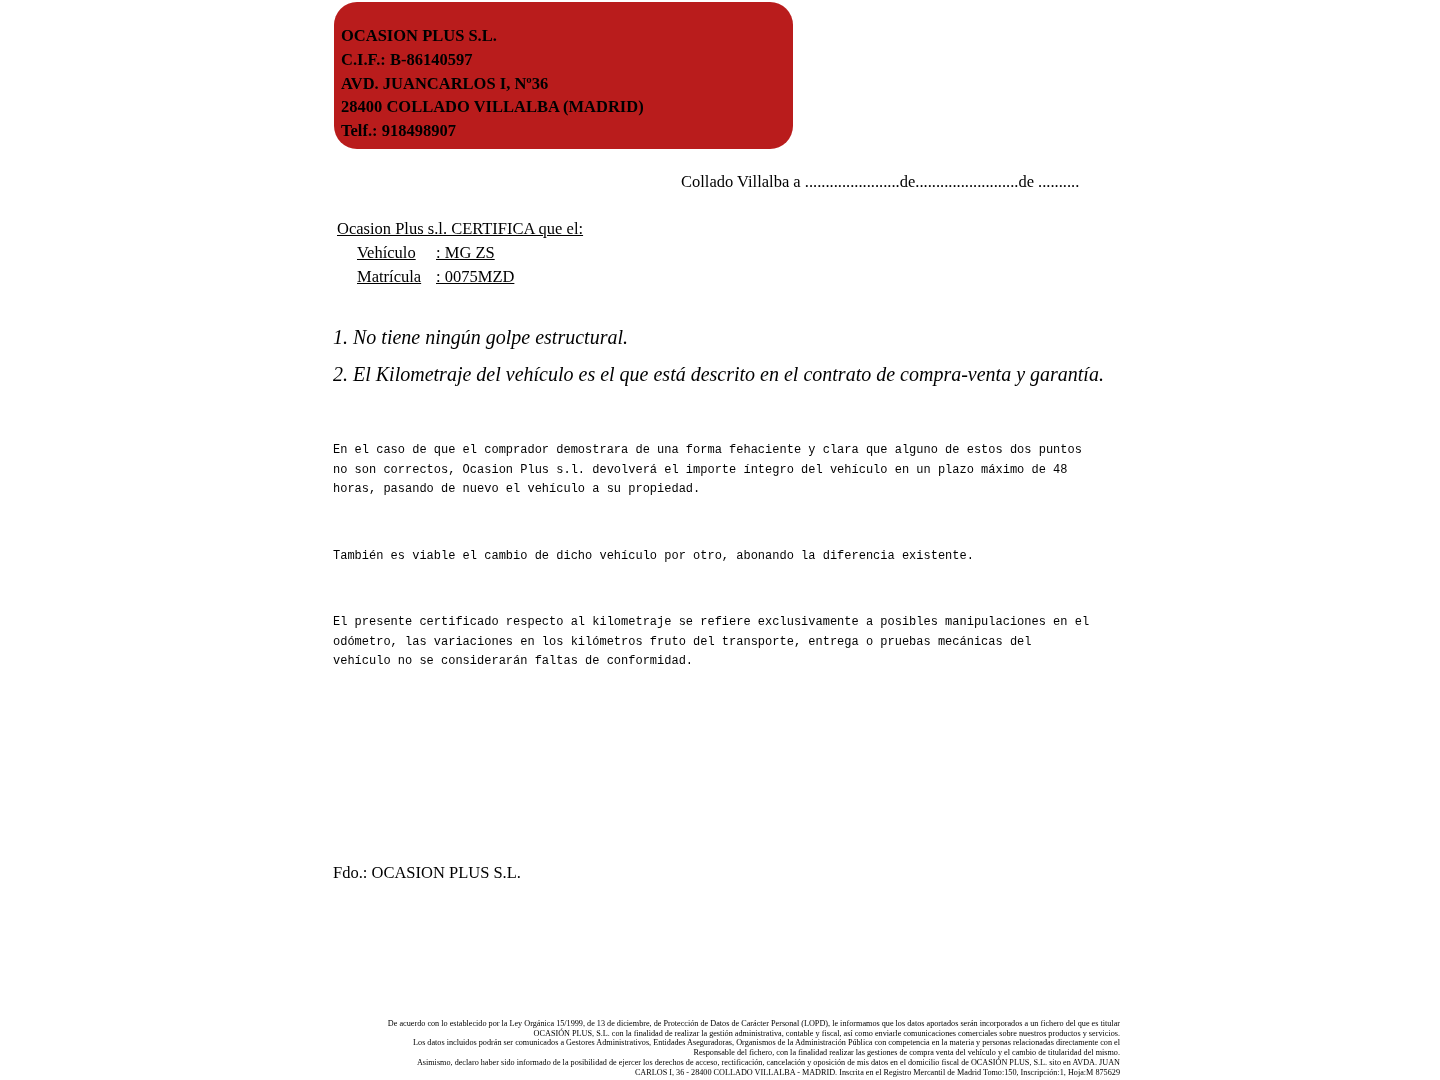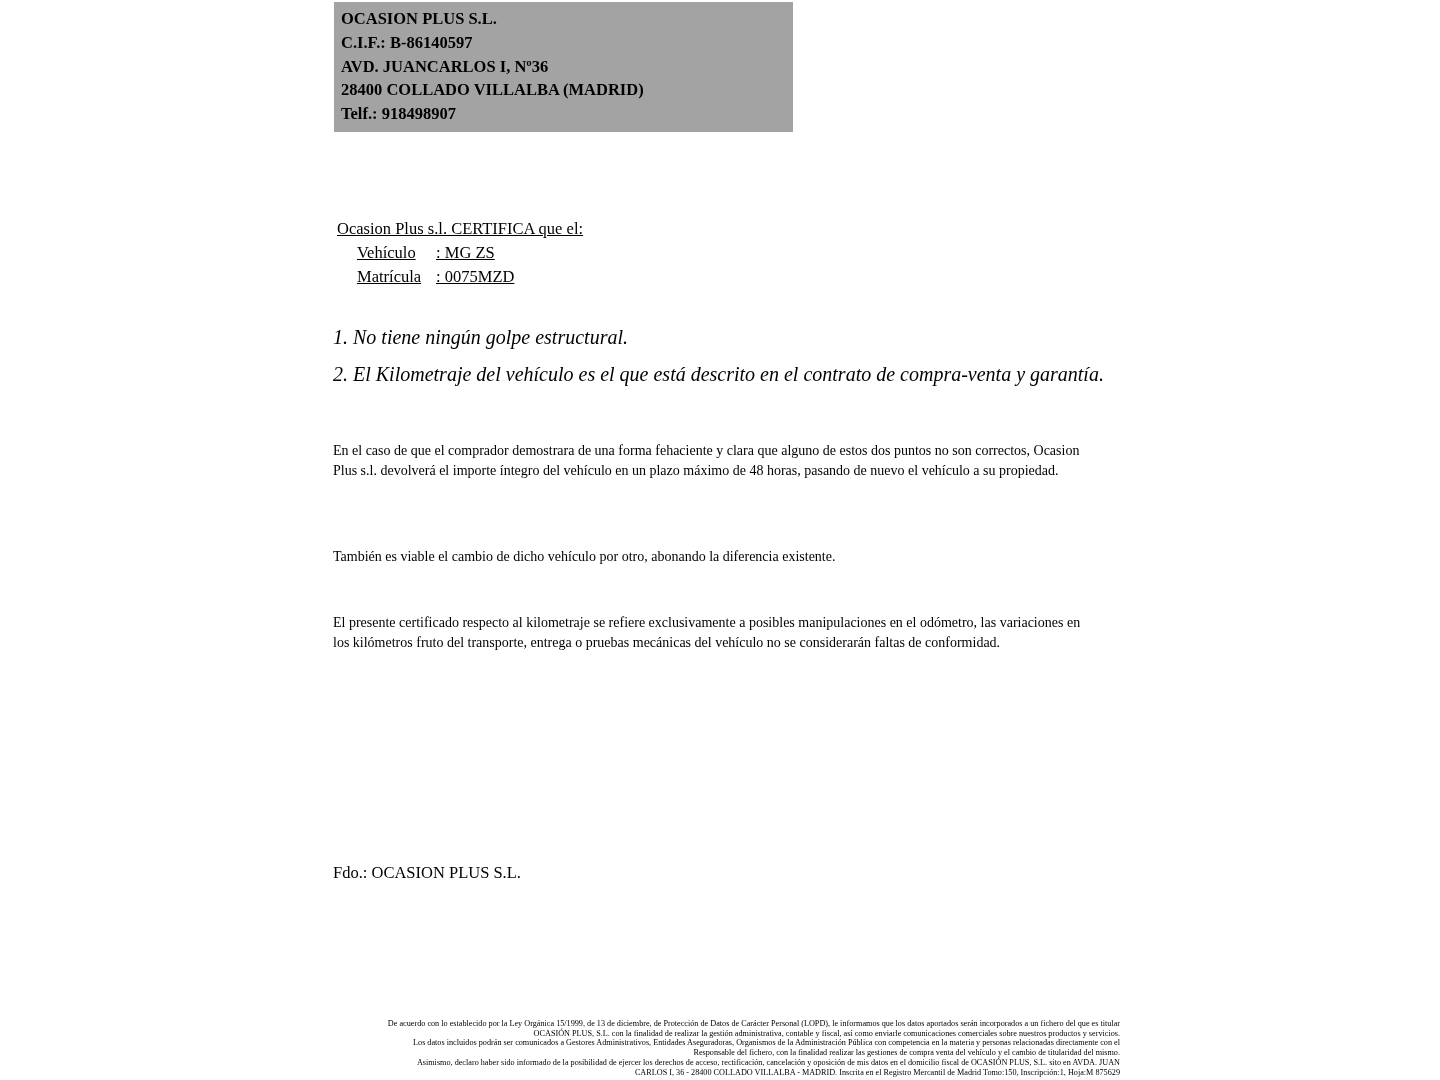--- a/index.html
+++ b/index.html
@@ -21,25 +21,26 @@
     top: 0;
     width: 790px;
     height: 1080px;
   }
   .abs { position: absolute; }
 
   .letterhead {
     left: 1px;
     top: 2px;
     width: 452px;
-    background: #a3a3a3;
-    padding: 5px 0 6px 7px;
+    background: #b91c1c;
+    padding: 22px 0 6px 7px;
     font-weight: bold;
     font-size: 16.5px;
     line-height: 23.8px;
+    border-radius: 23px;
   }
 
   .date-line {
     left: 348px;
     top: 172px;
     font-size: 16.5px;
     white-space: nowrap;
   }
 
   .cert-block {
@@ -61,22 +62,23 @@
     font-size: 20px;
     white-space: nowrap;
     font-style: italic;
   }
   .point-1 { top: 326px; }
   .point-2 { top: 363px; }
 
   .para {
     left: 0;
     width: 762px;
-    font-size: 14px;
+    font-size: 12px;
     line-height: 19.7px;
+    font-family: Liberation Mono, monospace;
   }
   .para-1 { top: 441px; }
   .para-2 { top: 515px; margin-top: 32px; }
   .para-3 { top: 556px; }
   .para-4 { top: 613px; }
 
   .signature {
     left: 0;
     top: 863px;
     font-size: 16.5px;
@@ -100,20 +102,21 @@
 <div class="page">
 
   <div class="abs letterhead">
     <div>OCASION PLUS S.L.</div>
     <div>C.I.F.: B-86140597</div>
     <div>AVD. JUANCARLOS I, Nº36</div>
     <div>28400 COLLADO VILLALBA (MADRID)</div>
     <div>Telf.: 918498907</div>
   </div>
 
+  <div class="abs date-line">Collado Villalba a .......................de.........................de ..........</div>
 
   <div class="abs cert-block">
     <div>Ocasion Plus s.l. CERTIFICA que el:</div>
     <div><span class="cert-label">Vehículo</span><span>: MG ZS</span></div>
     <div><span class="cert-label">Matrícula</span><span>: 0075MZD</span></div>
   </div>
 
   <div class="abs point point-1">1. No tiene ningún golpe estructural.</div>
   <div class="abs point point-2">2. El Kilometraje del vehículo es el que está descrito en el contrato de compra-venta y garantía.</div>
 

